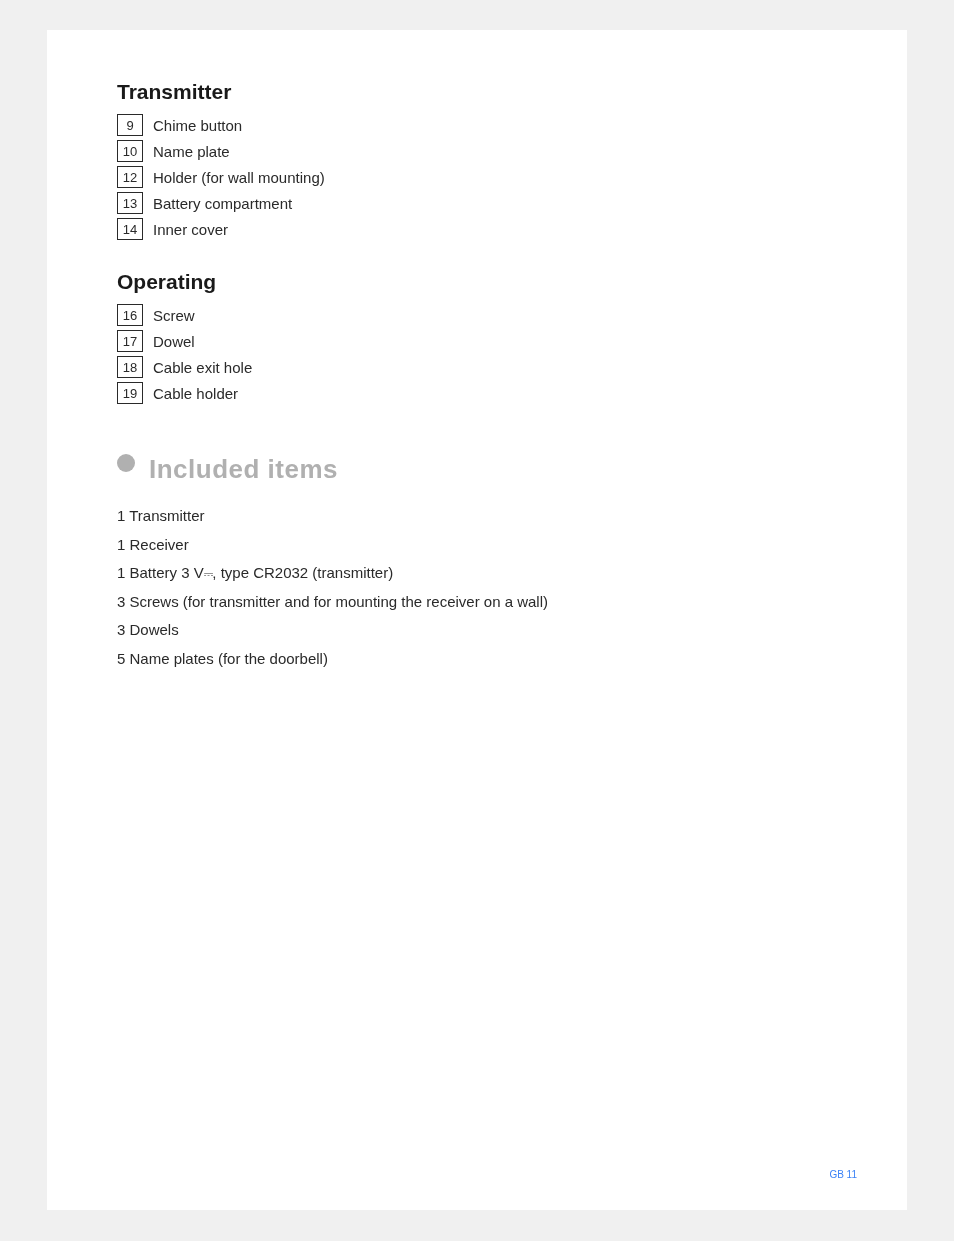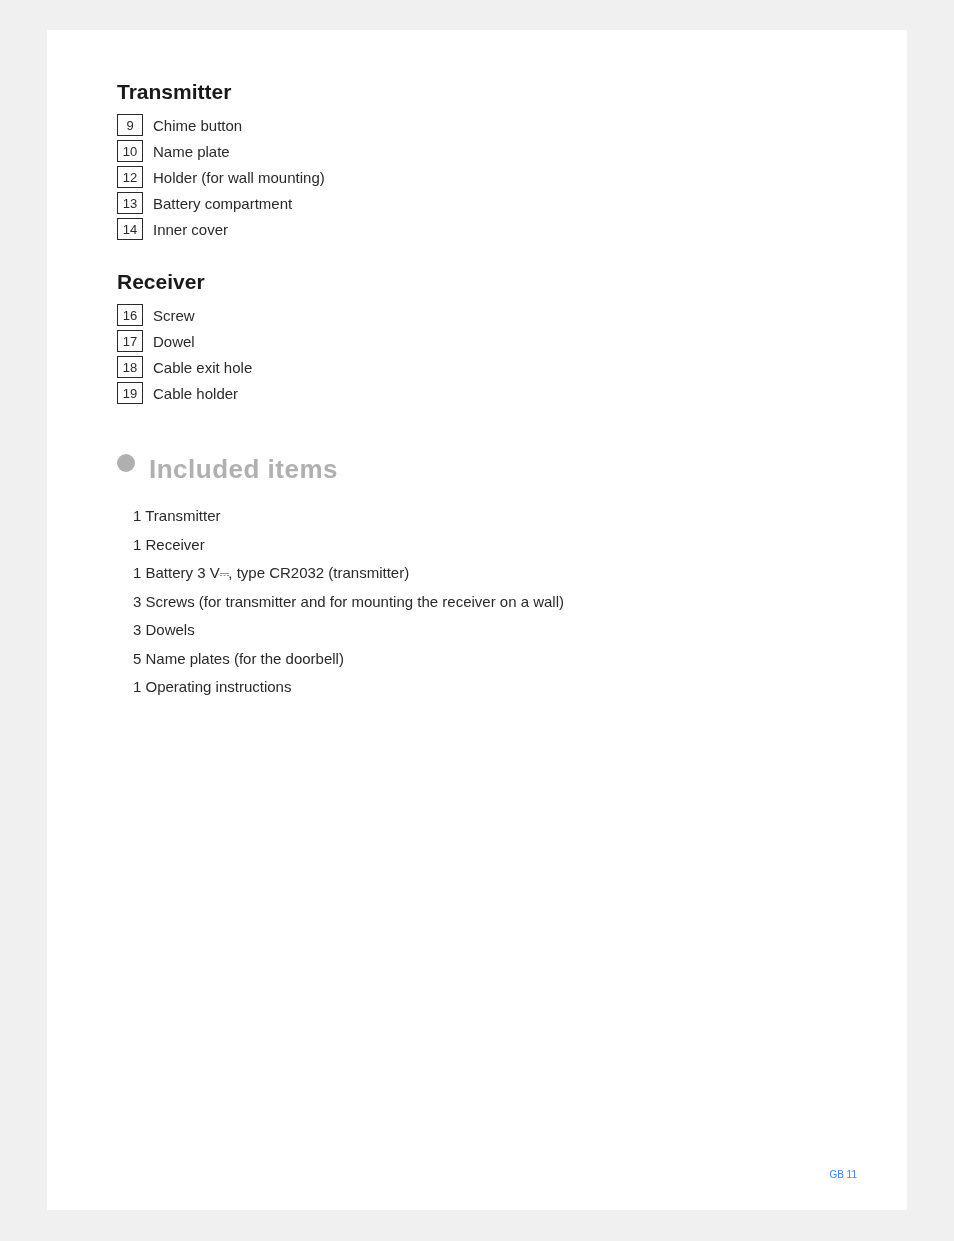--- a/index.html
+++ b/index.html
@@ -89,21 +89,21 @@
 
     .included-title {
       font-size: 26px;
       font-weight: bold;
       color: #b0b0b0;
       letter-spacing: 0.5px;
     }
 
     .included-list {
       list-style: none;
-      margin-left: 16px;
+      margin-left: 0;
     }
 
     .included-list li {
       font-size: 15px;
       color: #2a2a2a;
       margin-bottom: 6px;
       line-height: 1.5;
     }
 
     .dc-symbol {
@@ -145,21 +145,21 @@
         <span>Battery compartment</span>
       </li>
       <li>
         <span class="item-number">14</span>
         <span>Inner cover</span>
       </li>
     </ul>
   </div>
 
   <div class="section-mounting">
-    <div class="section-title">Receiver</div>
+    <div class="section-title">Operating</div>
     <ul class="item-list">
       <li>
         <span class="item-number">16</span>
         <span>Screw</span>
       </li>
       <li>
         <span class="item-number">17</span>
         <span>Dowel</span>
       </li>
       <li>
@@ -191,23 +191,20 @@
       </li>
       <li>
         <span>3 Screws (for transmitter and for mounting the receiver on a wall)</span>
       </li>
       <li>
         <span>3 Dowels</span>
       </li>
       <li>
         <span>5 Name plates (for the doorbell)</span>
       </li>
-      <li>
-        <span>1 Operating instructions</span>
-      </li>
     </ul>
   </div>
 
   <div class="page-footer">
     <span>GB   11</span>
   </div>
 
 </div>
 
 </body></html>

